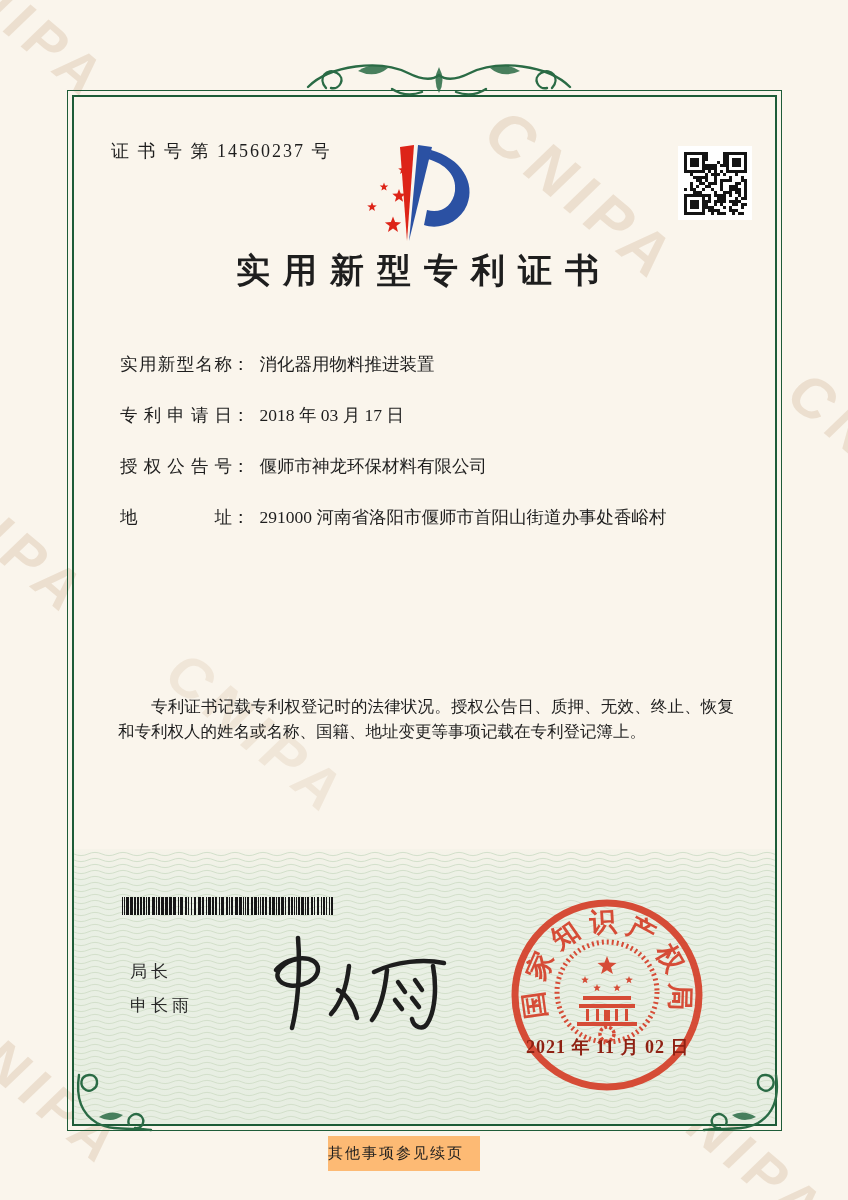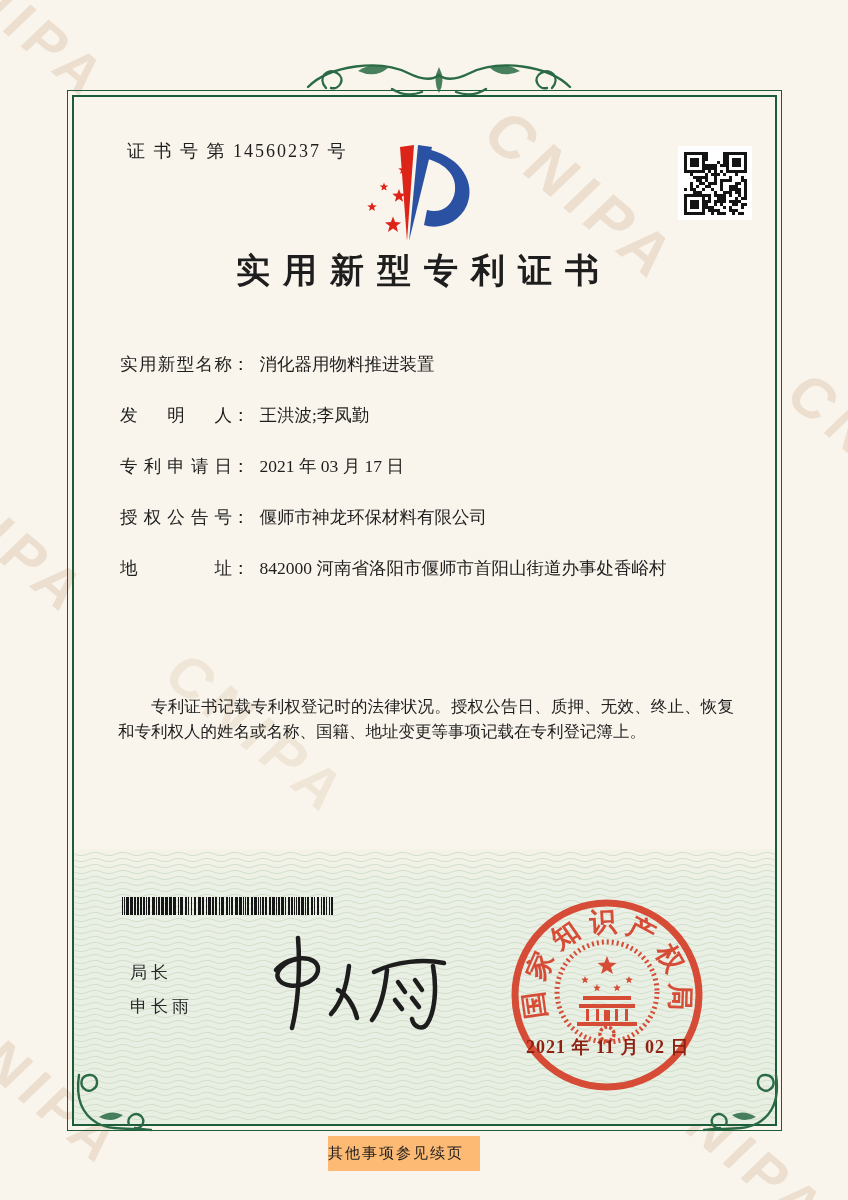--- a/index.html
+++ b/index.html
@@ -29,21 +29,21 @@
     border:2px solid #1d5c38;}
   
   .band{position:absolute;left:74px;top:849px;width:702px;height:275px;z-index:1;
     background:linear-gradient(#f6f3e9 0,#eaf0e5 34px,#e7eee2 100%);}
   .band svg{display:block;}
   
   .orn-top{position:absolute;left:296px;top:55px;z-index:2;}
   .orn-bl{position:absolute;left:71px;top:1073px;z-index:2;}
   .orn-br{position:absolute;left:700px;top:1073px;z-index:2;transform:scaleX(-1);}
   
-  .cert-no{position:absolute;left:111px;top:139px;font-size:18px;letter-spacing:2px;z-index:2;margin-left:16px;}
+  .cert-no{position:absolute;left:111px;top:139px;font-size:18px;letter-spacing:2px;z-index:2;}
   .logo{position:absolute;left:355px;top:138px;z-index:2;}
   .qr{position:absolute;left:678px;top:146px;width:74px;height:74px;background:#fff;z-index:2;
     display:flex;align-items:center;justify-content:center;}
   .qr-grid{display:grid;grid-template-columns:repeat(21,3px);grid-auto-rows:3px;}
   .qr-grid i{display:block;}
   .qr-grid i.b{background:#141414;}
   .title{position:absolute;left:0;top:248px;width:848px;text-align:center;z-index:2;
     font-size:34px;font-weight:bold;letter-spacing:13px;}
   
   .fields{position:absolute;left:120px;top:352px;width:630px;z-index:2;font-size:17.5px;}
@@ -52,21 +52,21 @@
   .lbl2{display:inline-block;margin-left:58px;}
   .val{margin-left:10px;}
   
   .paras{position:absolute;left:118px;top:694px;width:616px;z-index:2;
     font-size:16.5px;line-height:25px;text-align:justify;}
   .paras p{margin:0;text-indent:2em;}
   
   .barcode{position:absolute;left:122px;top:897px;height:18px;z-index:2;display:flex;}
   .barcode i{display:block;background:#161616;height:100%;}
   .signer{position:absolute;left:130px;top:963px;z-index:2;
-    font-family:Liberation Serif, serif;font-size:17px;letter-spacing:4px;color:#2a2a2a;}
+    font-family:Liberation Mono, monospace;font-size:17px;letter-spacing:4px;color:#2a2a2a;}
   .signer div{line-height:20px;}
   .signer .nm{margin-top:14px;}
   .signature{position:absolute;left:246px;top:928px;z-index:3;}
   .seal{position:absolute;left:505px;top:893px;z-index:2;}
   .seal-date{position:absolute;left:526px;top:1035px;width:190px;z-index:3;
     color:#8f2113;font-size:18px;font-weight:bold;letter-spacing:1px;}
   
   .page-info{position:absolute;left:0;top:1094px;width:812px;text-align:center;z-index:2;
     font-size:15px;letter-spacing:2px;}
   .footer-note{position:absolute;left:328px;top:1136px;width:152px;z-index:2;
@@ -633,30 +633,27 @@
       </div>
   </div>
 
   <div class="title">实用新型专利证书</div>
 
   <div class="fields">
     <div class="row">
       <span class="lbl">实用新型名称</span><span>：</span><span class="val">消化器用物料推进装置</span>
     </div>
     <div class="row">
-      <span class="lbl">发明人</span><span>：</span><span class="val">王洪波;李凤勤</span>
-    </div>
-    <div class="row">
-      <span class="lbl">专利申请日</span><span>：</span><span class="val">2021 年 03 月 17 日</span>
+      <span class="lbl">专利申请日</span><span>：</span><span class="val">2018 年 03 月 17 日</span>
     </div>
     <div class="row">
       <span class="lbl">授权公告号</span><span>：</span><span class="val">偃师市神龙环保材料有限公司</span>
     </div>
     <div class="row">
-      <span class="lbl">地址</span><span>：</span><span class="val">842000 河南省洛阳市偃师市首阳山街道办事处香峪村</span>
+      <span class="lbl">地址</span><span>：</span><span class="val">291000 河南省洛阳市偃师市首阳山街道办事处香峪村</span>
     </div>
   </div>
 
   <div class="paras">
     <p>专利证书记载专利权登记时的法律状况。授权公告日、质押、无效、终止、恢复和专利权人的姓名或名称、国籍、地址变更等事项记载在专利登记簿上。</p>
   </div>
 
   <div class="barcode" id="barcode">
       <i style="width: 1px; margin-right: 1px;"></i>
       <i style="width: 1px; margin-right: 1px;"></i>

